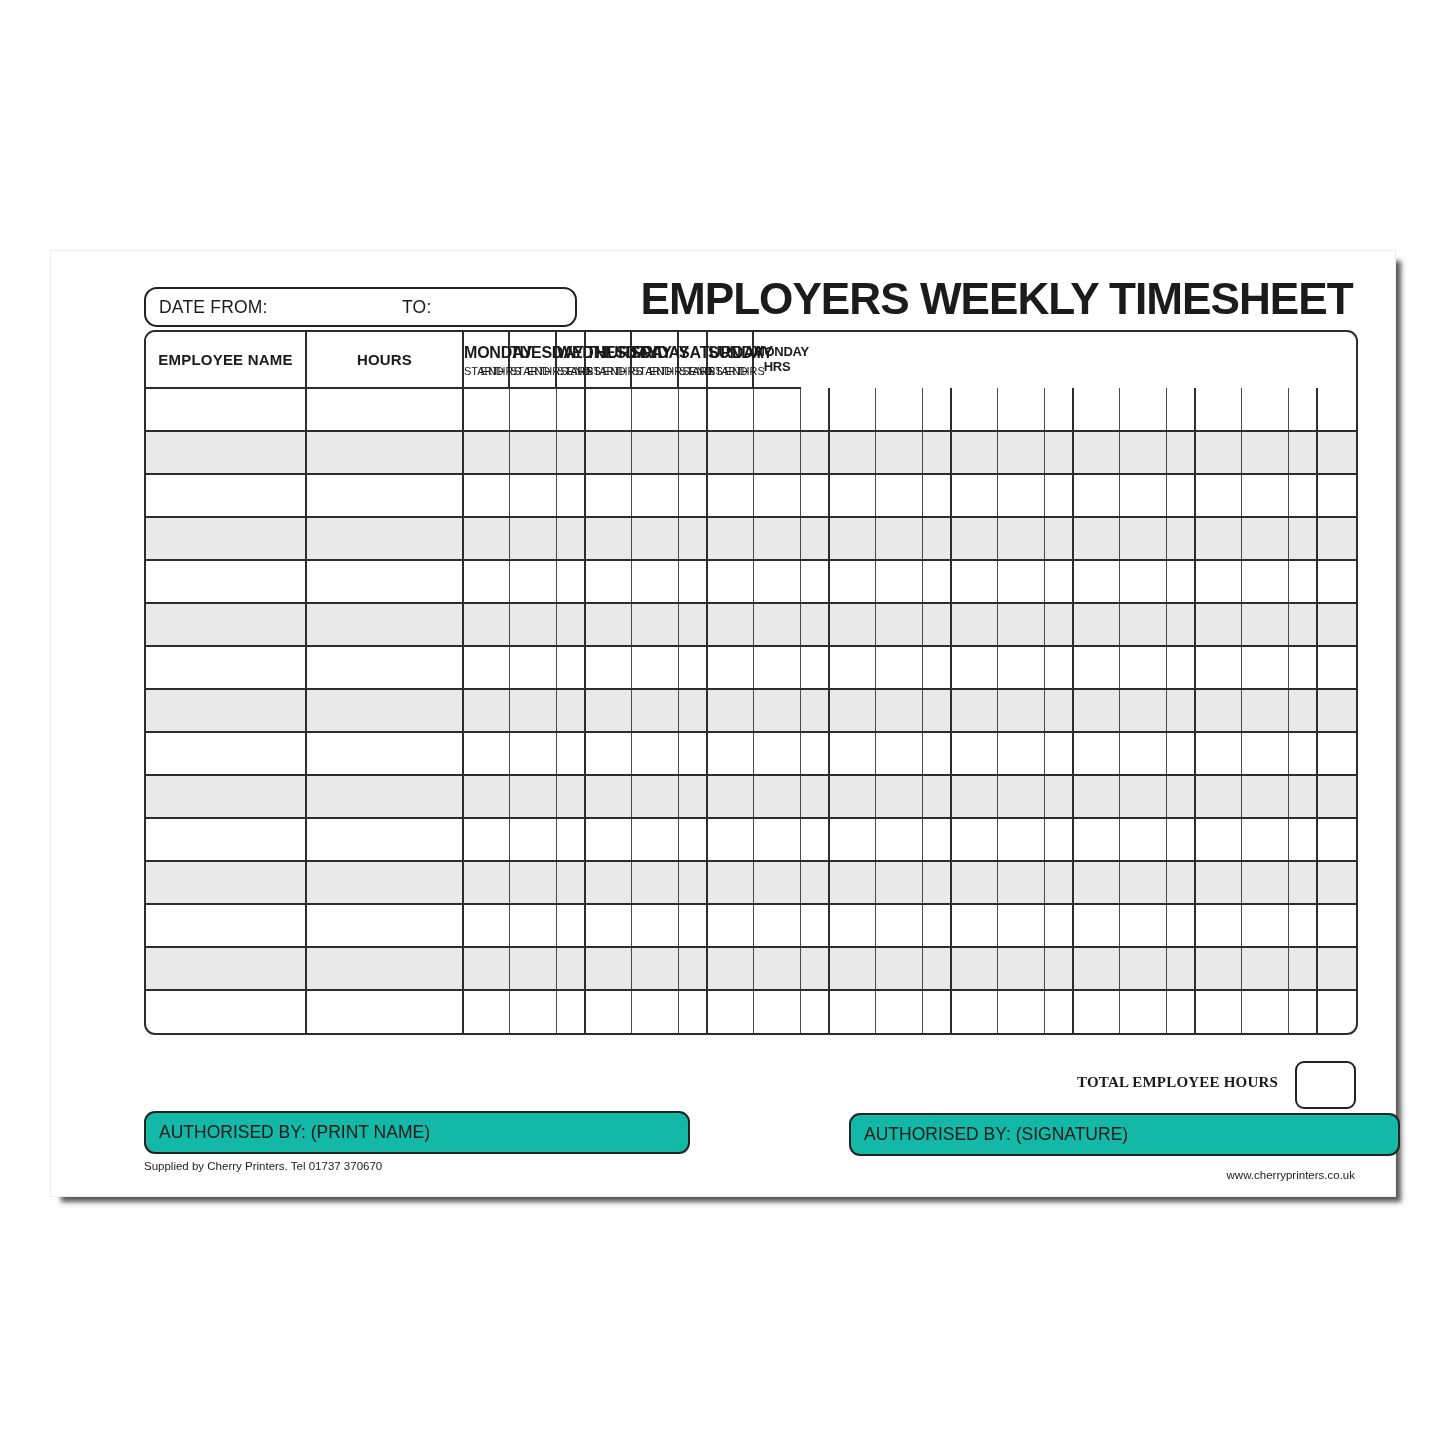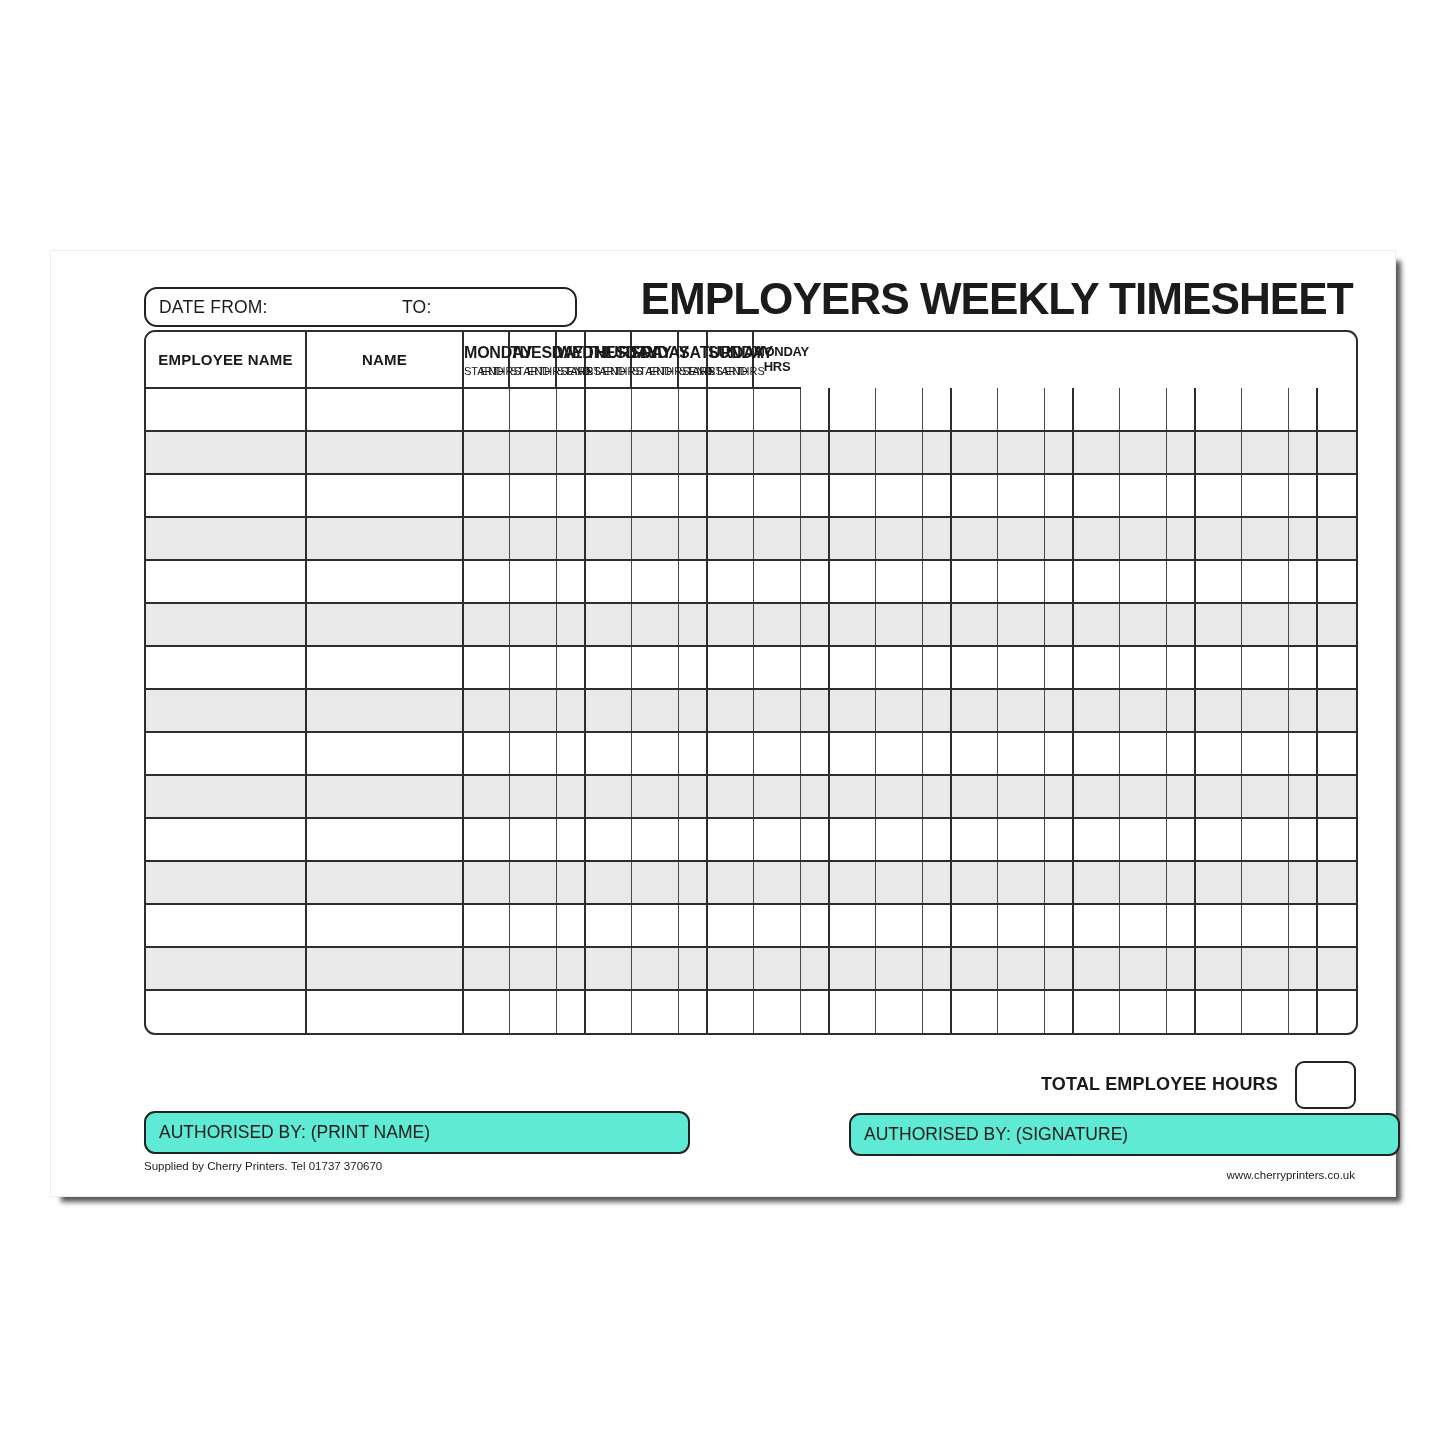--- a/index.html
+++ b/index.html
@@ -57,29 +57,29 @@
   .day-th .sub-row .s2{width:23.8%;}
   .total-th{font-size:13px;font-weight:bold;line-height:1.15;letter-spacing:-0.3px;}
   tbody td{height:43px;border-bottom:2px solid var(--border);background:transparent;}
   tbody tr:last-child td{border-bottom:none;}
   tbody tr.alt{background:var(--row-alternate);}
   tbody td.g2{border-left:2px solid var(--border);}
   tbody td.subdiv{border-left:1.4px solid var(--sub-border);}
   
   .total-label{
     position:absolute;top:823px;right:117px;
-    font-size:18px;font-weight:bold;letter-spacing:0.2px;
+    font-size:15px;font-weight:bold;letter-spacing:0.2px;font-family:Liberation Serif, serif;
   }
   .total-box{
     position:absolute;top:810px;left:1244px;width:61px;height:48px;
     border:2.5px solid #222;border-radius:9px;background:#fff;
     display:flex;align-items:center;justify-content:center;font-size:16px;
   }
   .auth-box{
-    position:absolute;height:43px;border:2px solid #222;border-radius:11px;background:#5eead4;
+    position:absolute;height:43px;border:2px solid #222;border-radius:11px;background:#14b8a6;
     display:flex;align-items:center;padding-left:13px;font-size:17.5px;
   }
   .auth-box.print{left:93px;top:860px;width:546px;}
   .auth-box.sig{left:756px;top:862px;width:551px;margin-left:42px;}
   
   .footer-left{position:absolute;left:93px;top:909px;font-size:11.5px;color:#222;}
   .footer-right{position:absolute;right:40px;top:918px;font-size:11.5px;color:#222;}
 </style>
 </head>
 <body>
@@ -120,21 +120,21 @@
             <col style="width: 47px;">
             <col style="width: 29px;">
             <col style="width: 46px;">
             <col style="width: 47px;">
             <col style="width: 29px;">
             <col style="width: 43px;">
           </colgroup>
           <thead>
             <tr>
               <th class="th-name">EMPLOYEE NAME</th>
-              <th class="th-name group">NAME</th>
+              <th class="th-name group">HOURS</th>
               <th class="day-th group">
                 <div class="day-name">MONDAY</div>
                 <div class="sub-row">
                   <span class="s0">START</span>
                   <span class="s1">END</span>
                   <span class="s2">HRS</span>
                 </div>
               </th>
               <th class="day-th group">
                 <div class="day-name">TUESDAY</div>

